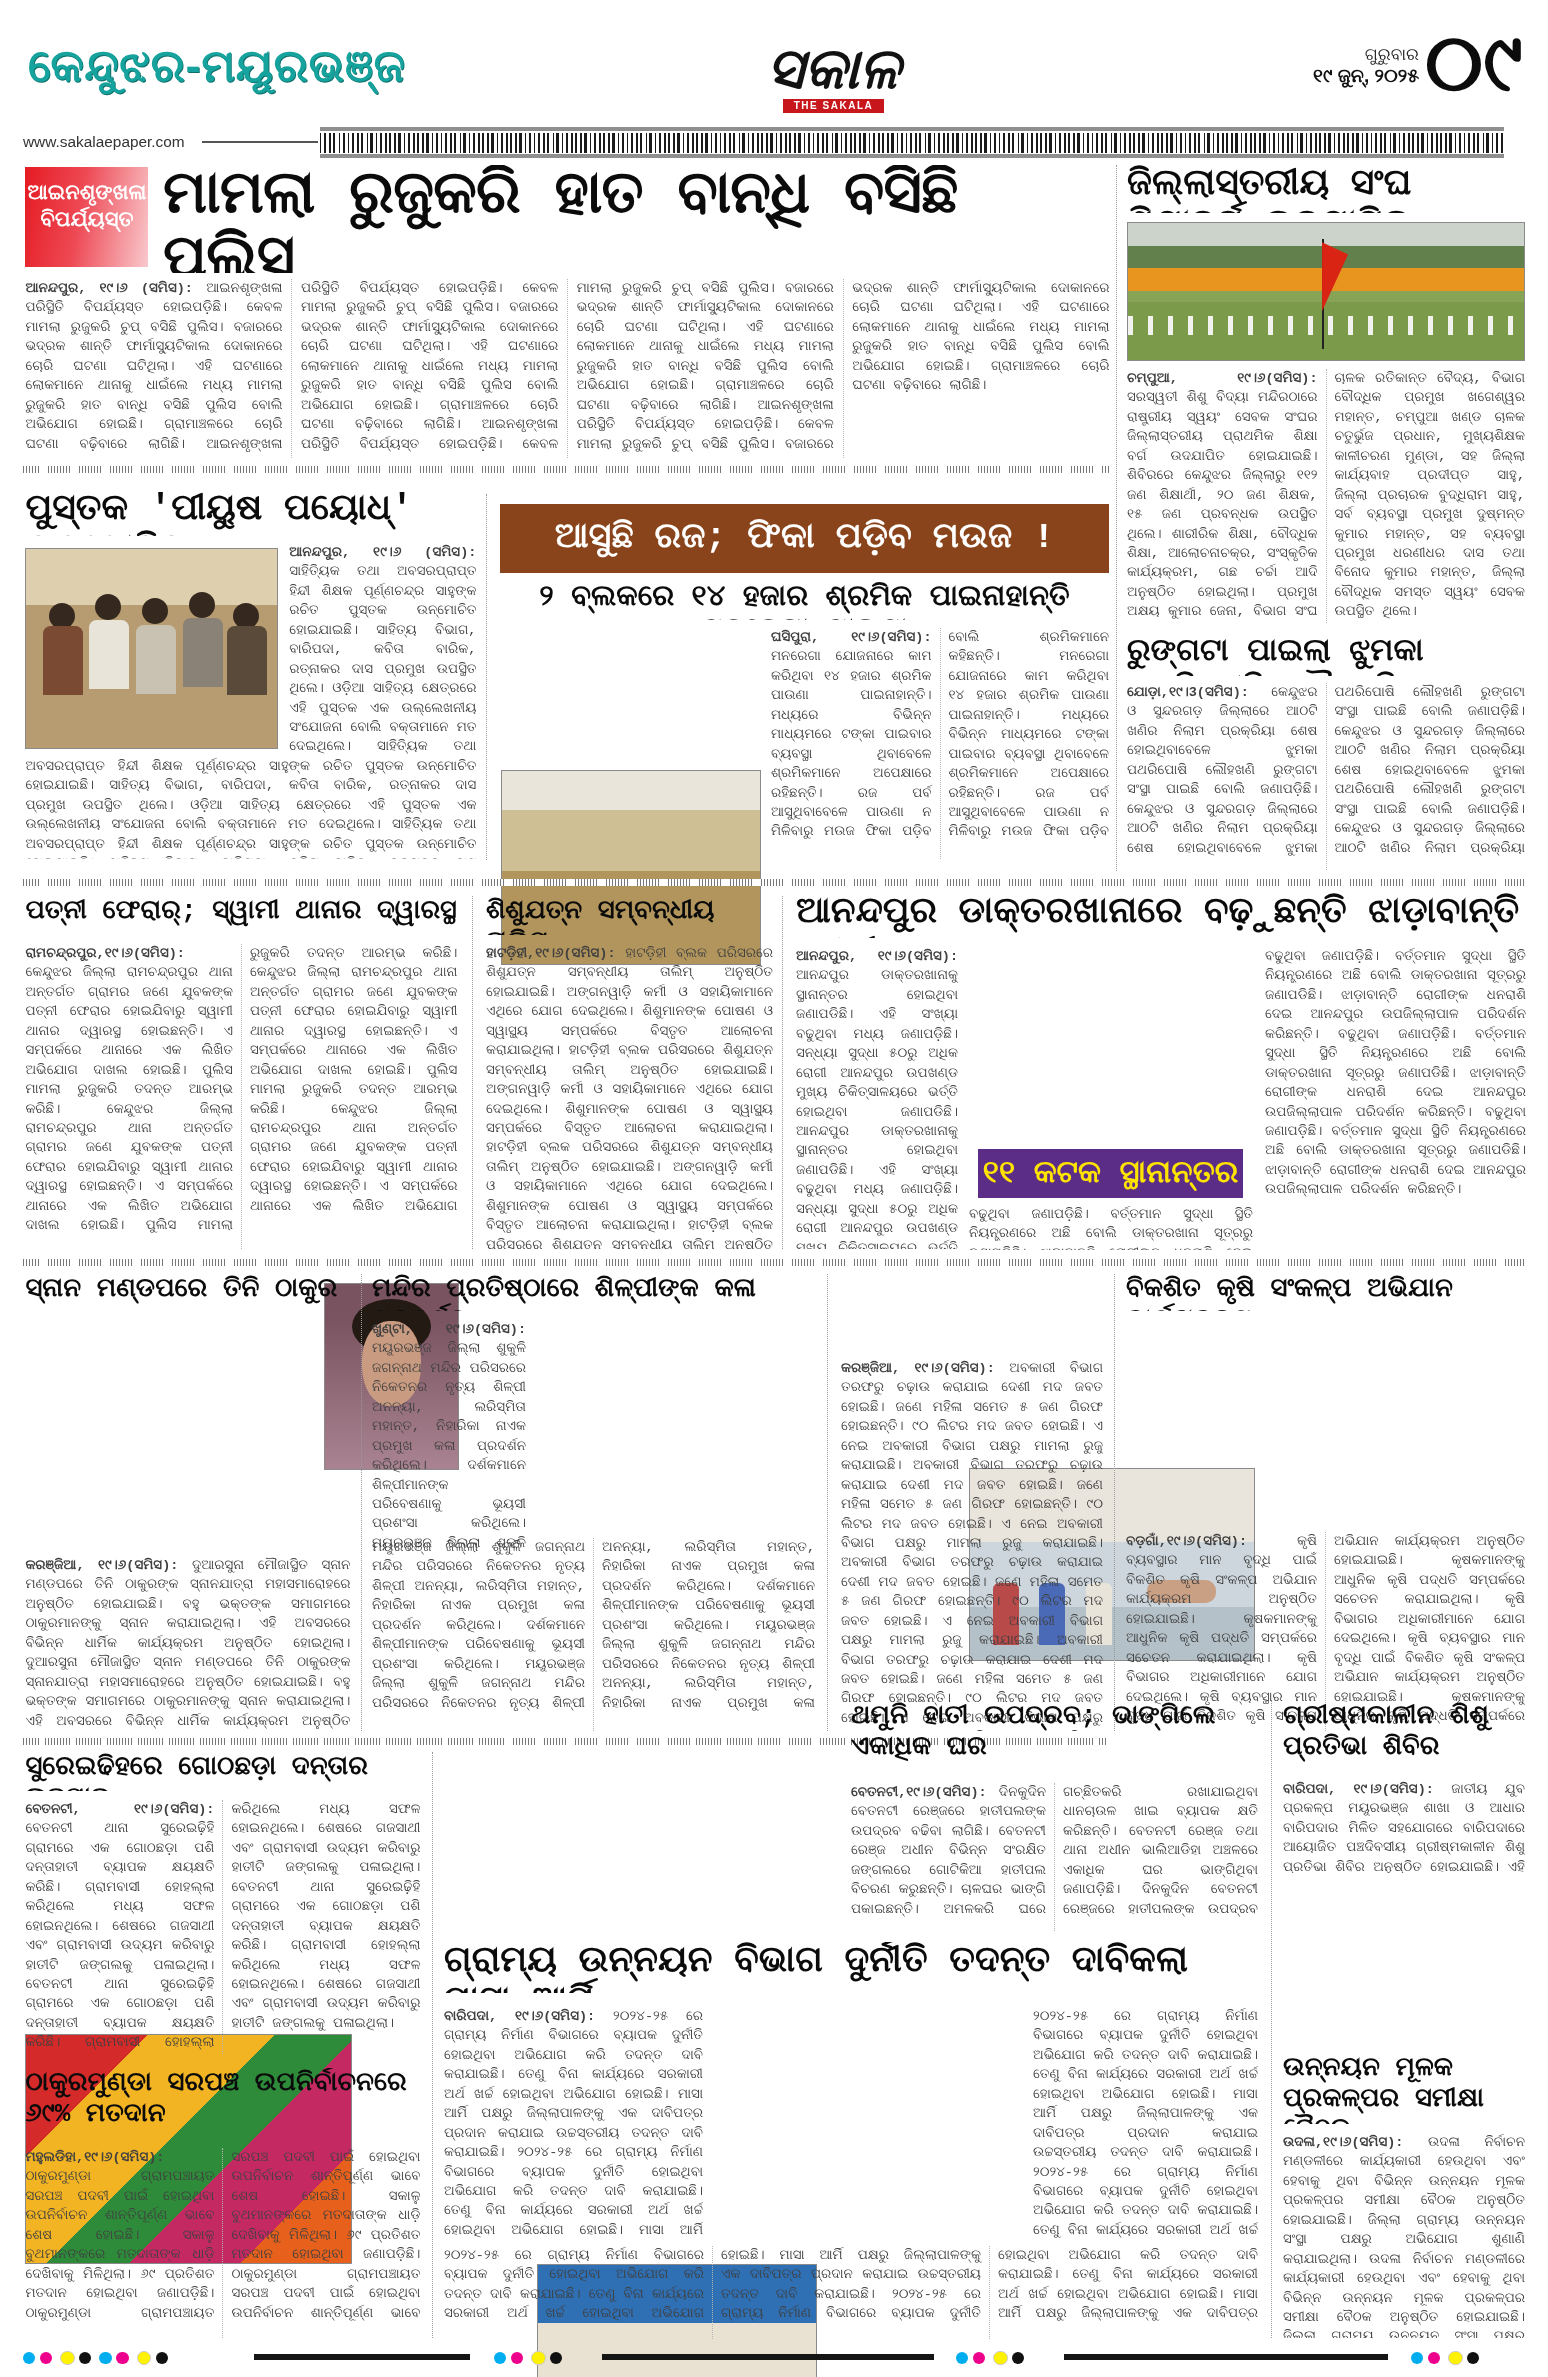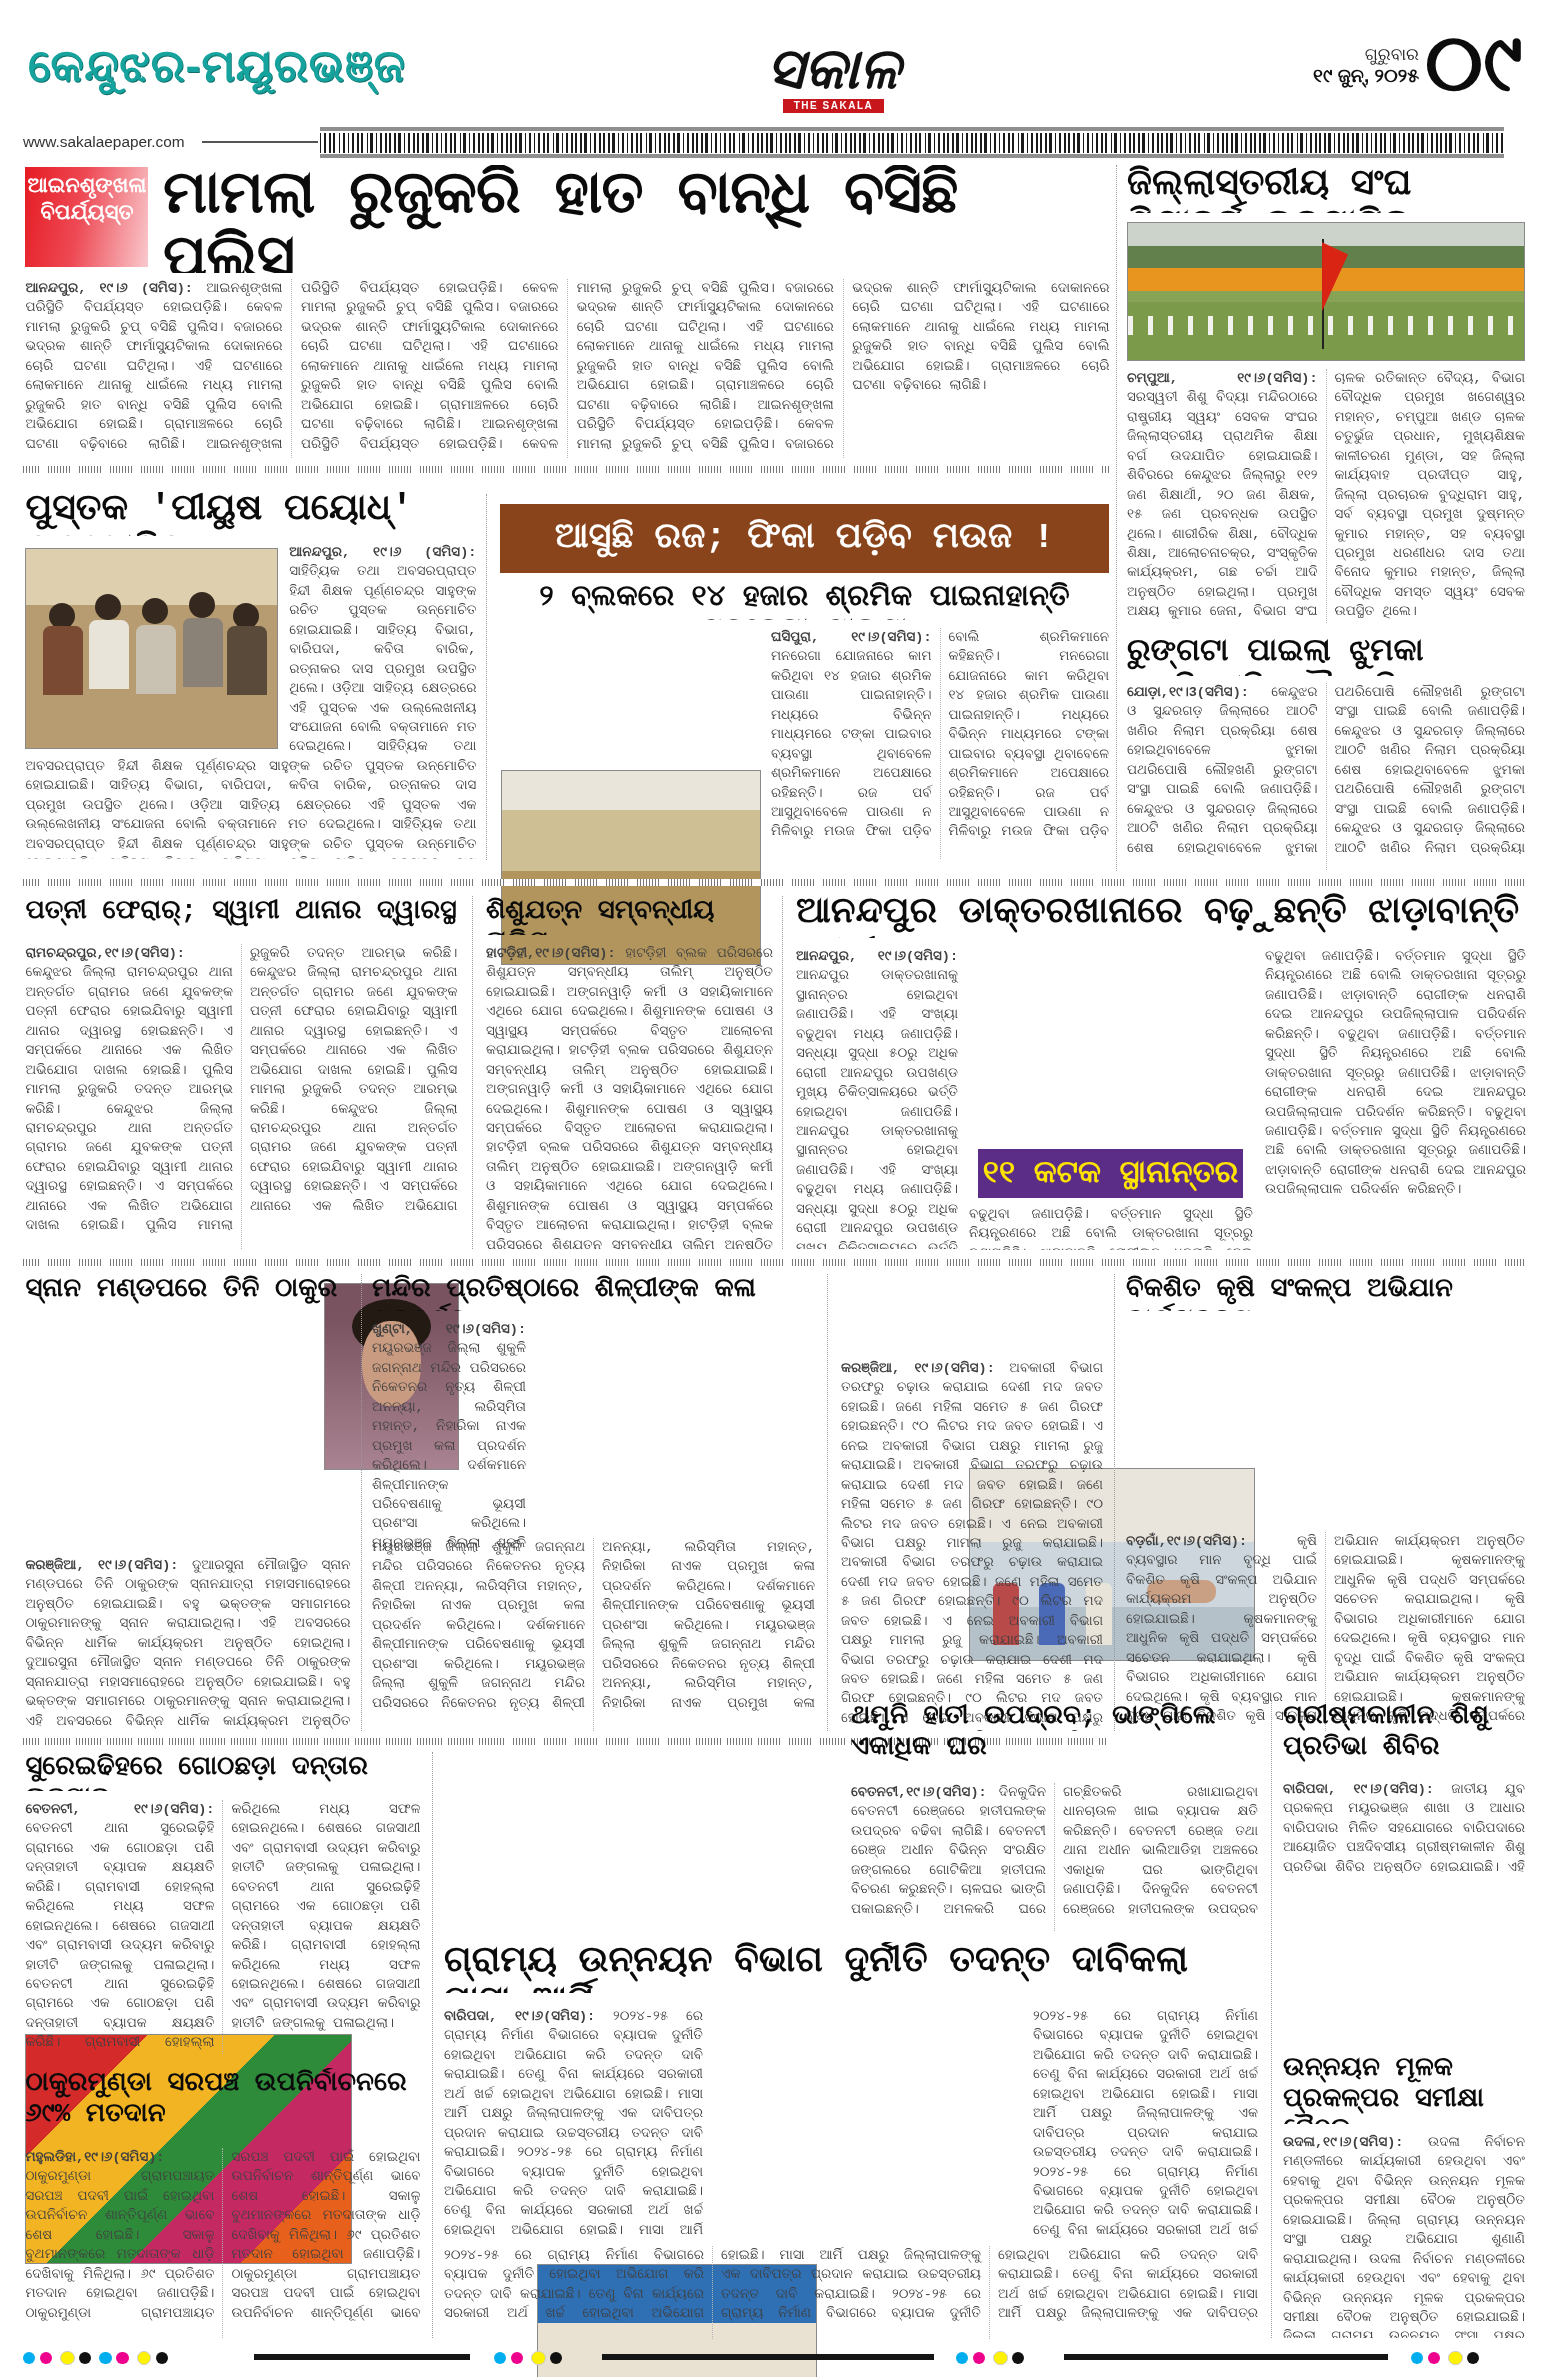--- a/index.html
+++ b/index.html
@@ -28,21 +28,21 @@
   .hl-md{font-size:31px;font-weight:bold;line-height:1.15;color:#0b0b0b;}
   .hl-sm{font-size:26px;font-weight:bold;line-height:1.18;color:#0b0b0b;}
   .body-text{font-size:13.5px;line-height:1.44;text-align:justify;color:#404040;}
   .cols2{column-count:2;column-gap:17px;column-rule:0.8px dotted #b5b5b5;}
   .cols3{column-count:3;column-gap:17px;column-rule:0.8px dotted #b5b5b5;}
   .cols4{column-count:4;column-gap:18.5px;column-rule:0.8px dotted #b5b5b5;}
   .dl{font-weight:bold;}
   
   .lead-label{background:linear-gradient(100deg,#e51b23 0%,#ee4a55 45%,#f9c9cd 100%);
               color:#fff;font-size:21px;font-weight:bold;text-align:center;line-height:1.3;
-              padding-top:4px;box-sizing:border-box;}
+              padding-top:11px;box-sizing:border-box;}
   
   .raja-banner{background:#8a441b;color:#fff;font-size:35px;font-weight:bold;text-align:center;}
   .raja-sub{font-size:29px;font-weight:bold;text-align:center;color:#0c0c0c;}
   .badge{background:#5c2d86;color:#ffe400;font-size:31px;font-weight:bold;text-align:center;}
   
   .photo{border:0.8px solid #8a8a8a;position:relative;overflow:hidden;background:#d8d4cc;}
   .ph-field{background:linear-gradient(180deg,#ccd3ca 0 17%,#61804b 17% 33%,#e8951f 33% 50%,#87a355 50% 58%,#7b9a4a 58% 100%);}
   .ph-field .pole{position:absolute;left:49%;top:12%;width:2.3px;height:80%;background:#222;}
   .ph-field .flag{position:absolute;left:49%;top:14%;width:26px;height:69px;background:#d92313;clip-path:polygon(0 0,100% 18%,0 100%);}
   .ph-crowd{position:absolute;bottom:18%;left:0;right:0;height:14%;

